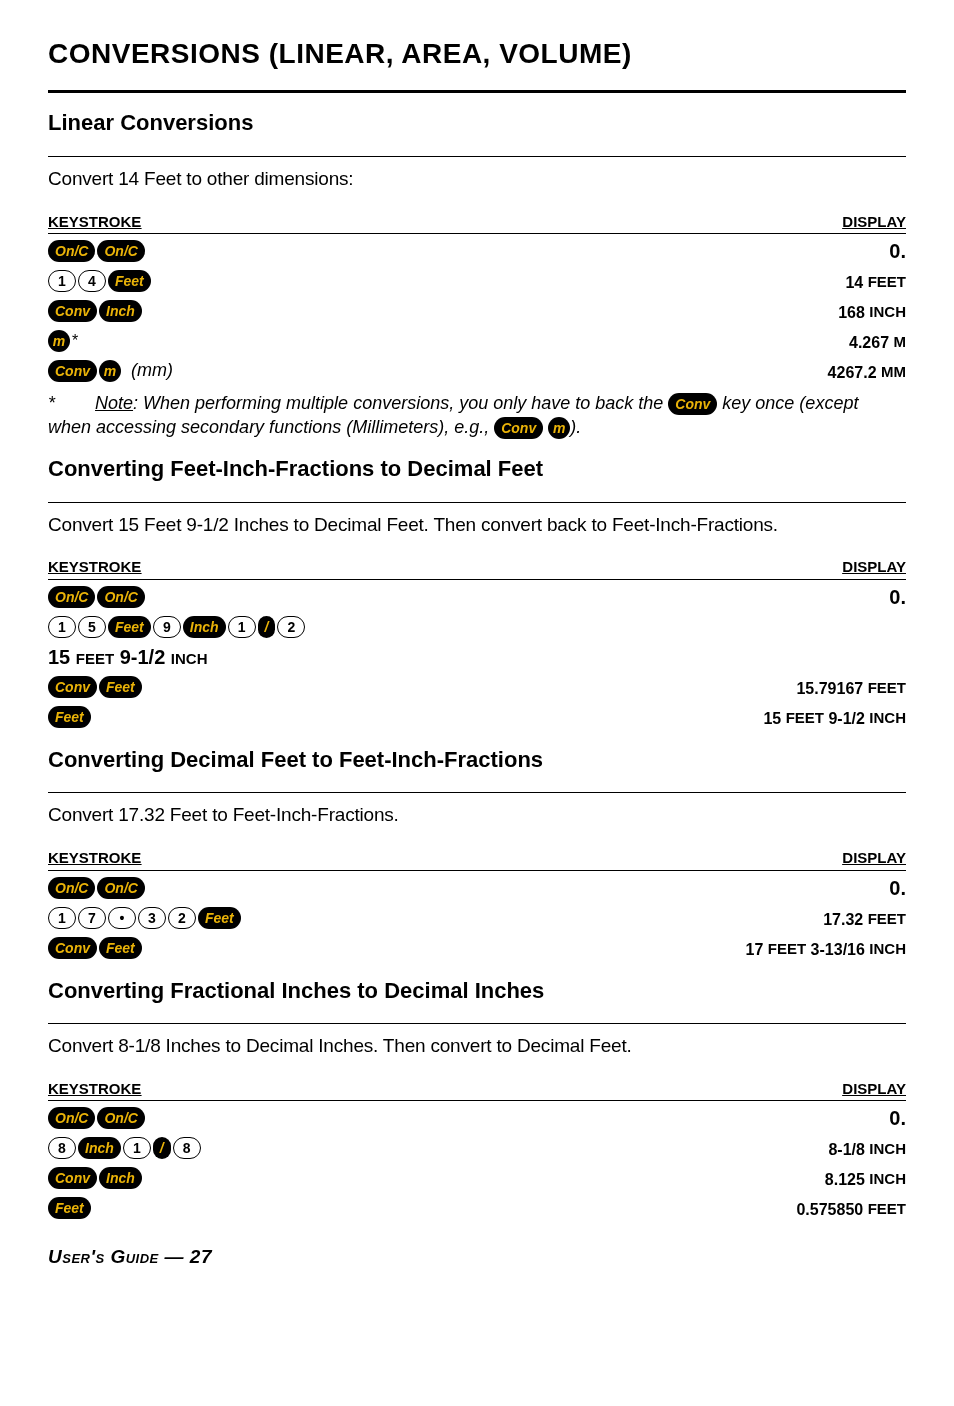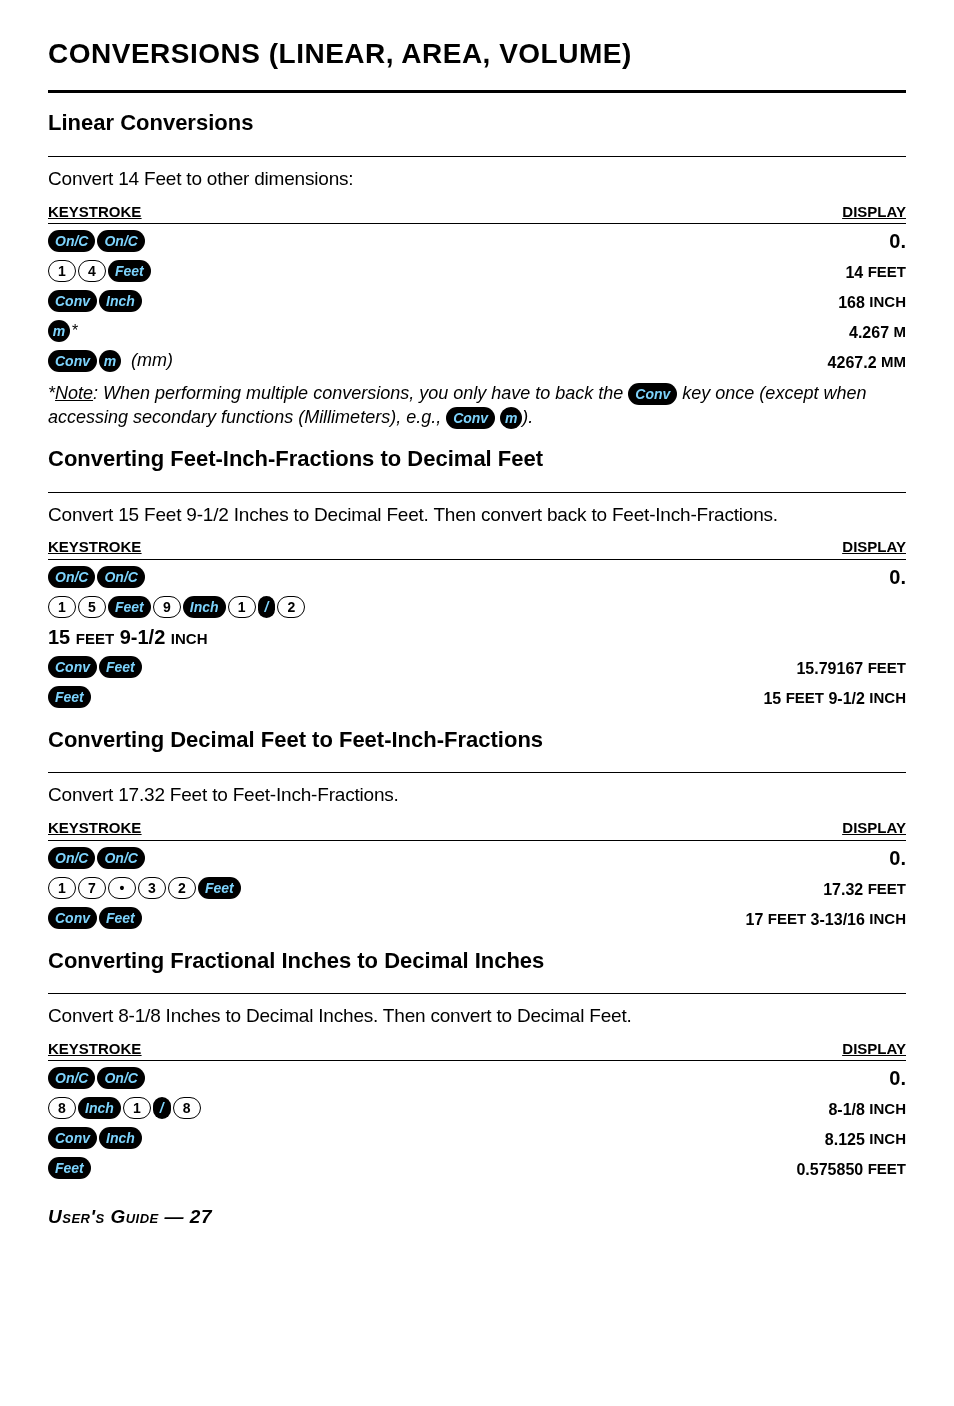--- a/index.html
+++ b/index.html
@@ -33,21 +33,21 @@
   .tbl {
     width: 100%;
   }
   .tbl-header {
     display: flex;
     justify-content: space-between;
     font-size: 15px;
     font-weight: bold;
     border-bottom: 1.5px solid #000;
     padding-bottom: 2px;
-    margin-top: 0;
+    margin-top: 20px;
     text-decoration: underline;
   }
   .tbl-header span { text-decoration: underline; }
   .row {
     display: flex;
     justify-content: space-between;
     align-items: center;
     margin: 4px 0;
   }
   .ks {
@@ -78,21 +78,21 @@
     font-family: Arial, sans-serif;
     font-weight: bold;
     font-size: 14px;
     font-style: italic;
     padding: 0 7px;
     line-height: 22px;
     vertical-align: middle;
   }
   .key.black {
     background: #000;
-    color: #7dd3fc;
+    color: #eab308;
     border: none;
   }
   .key.outline {
     background: #fff;
     color: #000;
     border: 1.5px solid #000;
     font-style: normal;
     font-weight: bold;
     min-width: 14px;
     padding: 0 6px;
@@ -104,21 +104,21 @@
     padding: 0;
     border-radius: 50%;
   }
 
   .note {
     font-style: italic;
     font-size: 18px;
     margin: 8px 0 2px 0;
     line-height: 1.3;
   }
-  .note .ul { text-decoration: underline; }
+  .note .ul { text-decoration: underline; margin-left: 40px; }
 
   .after-row {
     font-weight: bold;
     font-size: 20px;
     margin: 2px 0 4px 0;
   }
   .after-row .unit { font-size: 15px; font-weight: bold; }
 
   .footer {
     text-align: left;

